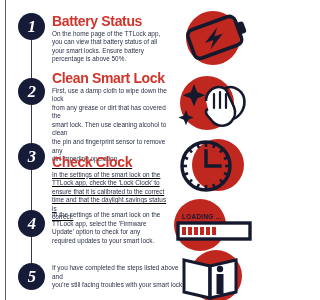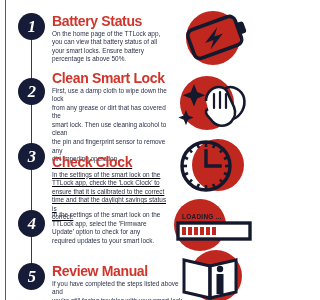--- a/index.html
+++ b/index.html
@@ -223,21 +223,20 @@
             <rect x="38" y="36" width="4" height="8"></rect>
             <rect x="44" y="36" width="4" height="8"></rect>
           </g>
         </svg>
       </div>
     </div>
 
     <div class="step" style="top:258px;">
       <div class="badge" style="top:5px;">5</div>
       <div class="body-col" style="top:6px; width:135px;">
-        <p class="step-title">Review Manual</p>
         <p class="step-text">
           <span>If you have completed the steps listed above and</span>
           <span>you're still facing troubles with your smart lock -</span>
 
         </p>
       </div>
       <div class="art" style="left:176px; top:-16px; width:82px; height:62px;">
         <div class="blob" style="left:14px; top:8px; width:52px; height:52px;"></div>
         <svg width="82" height="62" viewBox="0 0 82 62">
           <path d="M8 18 L34 24 L34 56 L8 50 Z" fill="#ffffff" stroke="#14192e" stroke-width="3"></path>

